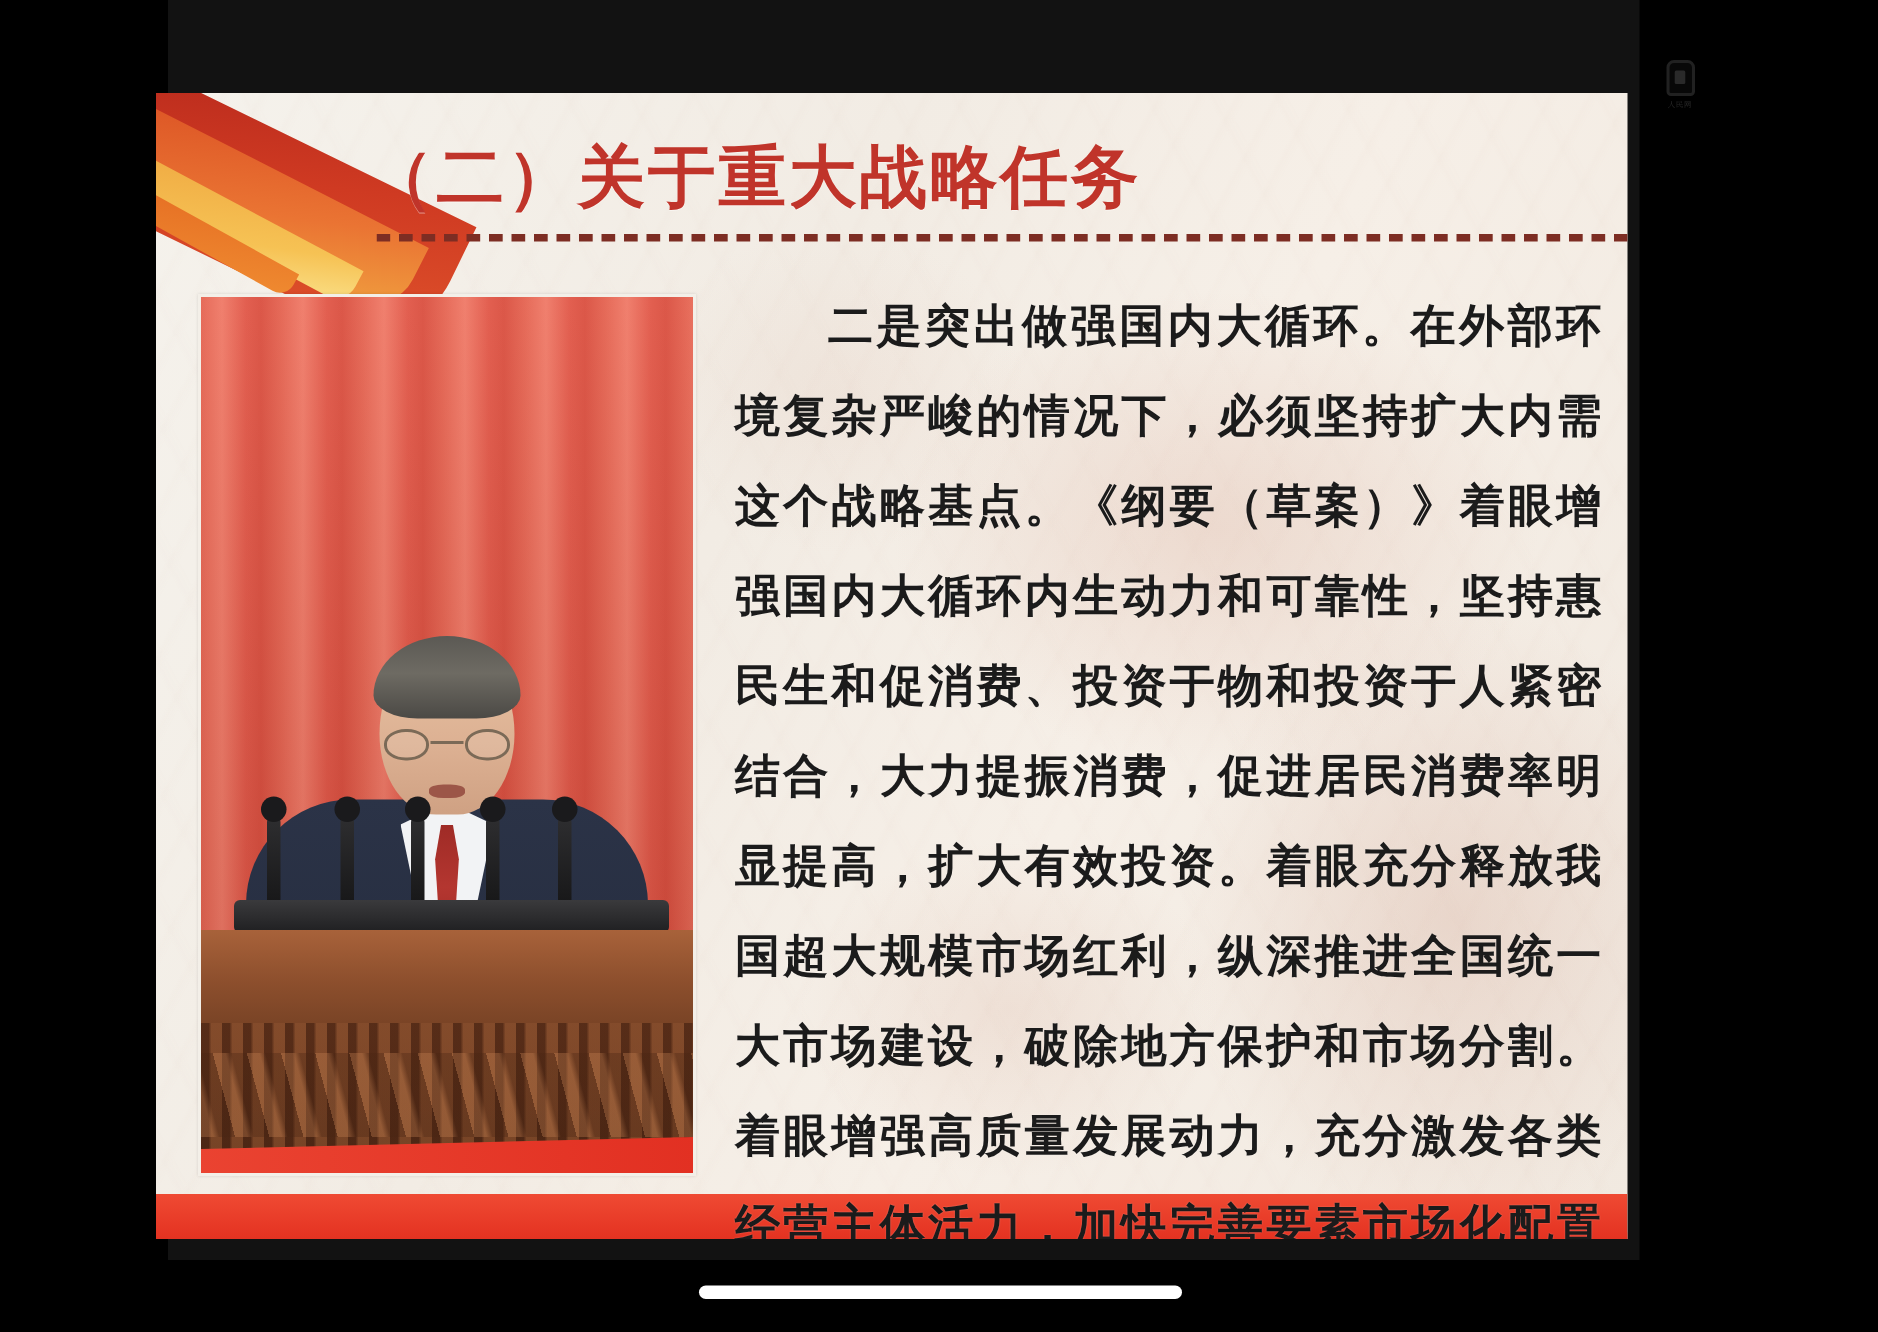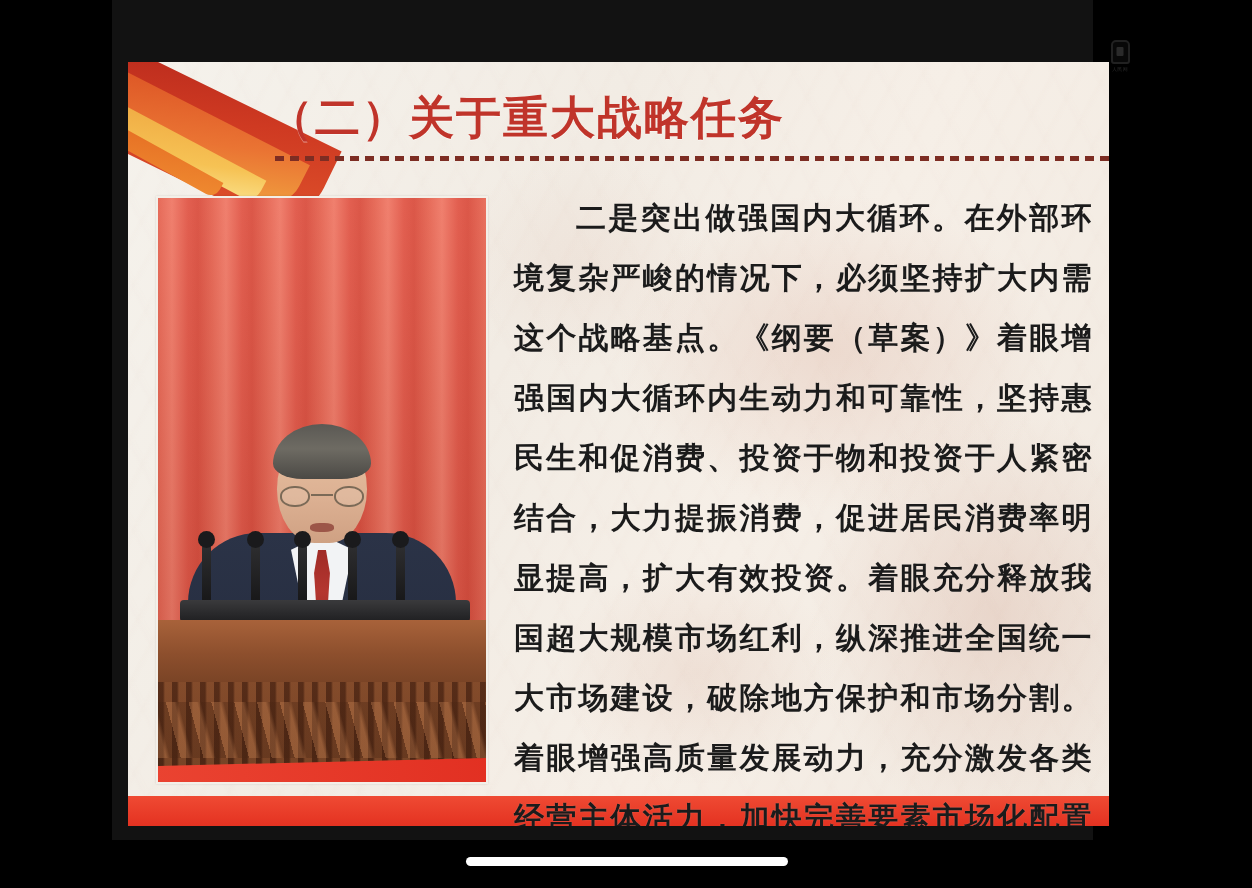--- a/index.html
+++ b/index.html
@@ -66,21 +66,21 @@
     font-size: 5px;
     letter-spacing: 0.4px;
     color: #7a7a7a;
     font-family: "Liberation Sans", sans-serif;
     white-space: nowrap;
   }
 
   
   #slide {
     position: absolute;
-    left: 128px;
+    left: 104px;
     top: 62px;
     width: 981px;
     height: 764px;
     overflow: hidden;
     background:
       radial-gradient(ellipse 300px 220px at 72% 38%, rgba(214,168,150,0.30), rgba(214,168,150,0) 72%),
       radial-gradient(ellipse 260px 300px at 88% 72%, rgba(206,158,140,0.28), rgba(206,158,140,0) 70%),
       radial-gradient(ellipse 200px 160px at 58% 80%, rgba(211,170,152,0.22), rgba(211,170,152,0) 70%),
       radial-gradient(ellipse 180px 150px at 46% 26%, rgba(218,182,166,0.16), rgba(218,182,166,0) 72%),
       linear-gradient(115deg, #f5f2ec 0%, #f2ece4 38%, #f6efe7 62%, #f1e9e0 100%);

